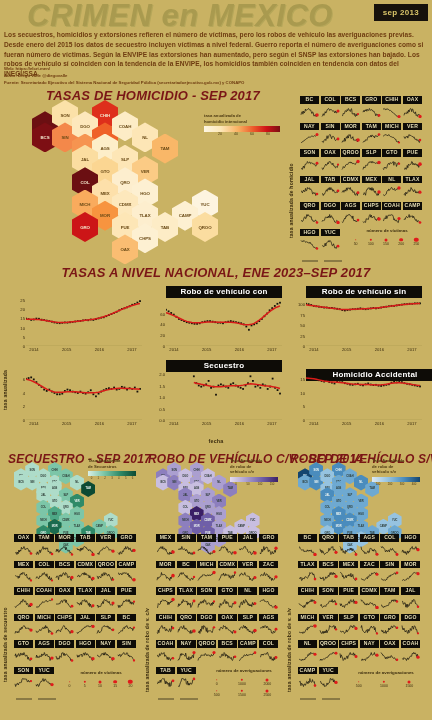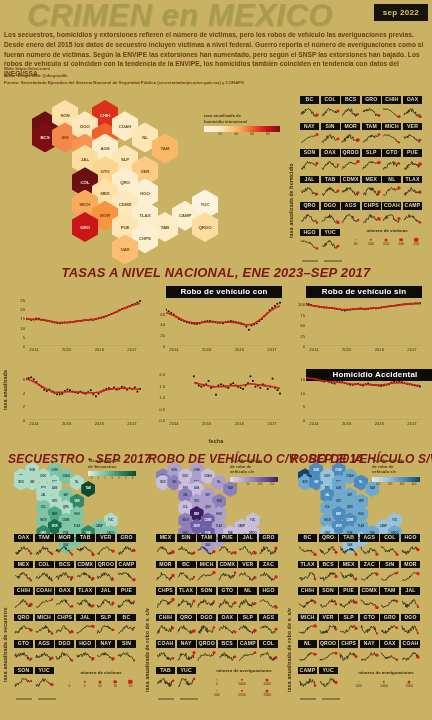--- a/index.html
+++ b/index.html
@@ -123,28 +123,29 @@
     position: absolute; font-size: 4.2px; color: #3b2c0e;
     transform: translateX(-50%);
   }
 </style>
 </head>
 <body>
 
 <div class="page">
 
   <div class="hdr-title">CRIMEN en MEXICO</div>
-  <div class="hdr-badge">sep 2022</div>
+  <div class="hdr-badge">sep 2013</div>
   <div class="hdr-body">Los secuestros, homicidios y extorsiones refieren el número de víctimas, pero los robos de vehículo las averiguaciones previas. Desde enero del 2015 los datos de secuestro incluyen víctimas a nivel federal. Guerro reporta el número de averiguaciones como si fueran número de víctimas. Según la ENVIPE las extorsiones han aumentado, pero según el SNSP las extorsiones han bajado. Los robos de vehículo sí coinciden con la tendencia de la ENVIPE, los homicidios también coinciden en tendencia con datos del INEGI/SSA</div>
   <div class="hdr-meta">
     <div>Web: https://elcri.men/</div>
     <div>Autor: Diego Valle @diegovalle</div>
     <div>Fuente: Secretariado Ejecutivo del Sistema Nacional de Seguridad Pública (secretariadoejecutivo.gob.mx) y CONAPO</div>
   </div>
 
+  <div class="sec-title" style="left:28px; top:88px; width:250px;">TASAS DE HOMICIDIO - SEP 2017</div>
 
   <div id="hexmap-homicidio" class="hexwrap" style="left:32px; top:100px; width:230px; height:150px;">
       <div class="hex dark" style="left: 0px; top: 11.2px; background: rgb(107, 15, 18);">BC</div>
       <div class="hex lite" style="left: 20px; top: 0px; background: rgb(251, 225, 168);">SON</div>
       <div class="hex dark" style="left: 60px; top: 0px; background: rgb(222, 47, 27);">CHIH</div>
       <div class="hex dark" style="left: 0px; top: 22.4px; background: rgb(125, 15, 20);">BCS</div>
       <div class="hex lite" style="left: 20px; top: 22.4px; background: rgb(244, 136, 74);">SIN</div>
       <div class="hex lite" style="left: 40px; top: 11.2px; background: rgb(253, 232, 188);">DGO</div>
       <div class="hex dark" style="left: 60px; top: 22.4px; background: rgb(239, 97, 40);">ZAC</div>
       <div class="hex lite" style="left: 80px; top: 11.2px; background: rgb(253, 236, 198);">COAH</div>
@@ -597,20 +598,21 @@
         <path d="M0.00,5.20L2.59,5.80L5.18,6.64L7.77,7.72L10.36,9.05L12.95,10.57L15.55,12.15L18.14,13.74L20.73,15.17L23.32,16.36L25.91,17.27L28.50,17.90L31.09,18.25L33.68,18.34L36.27,18.21L38.86,17.98L41.45,17.78L44.05,17.69L46.64,17.72L49.23,17.83L51.82,18.03L54.41,18.26L57.00,18.48L59.59,18.66L62.18,18.80L64.77,18.87L67.36,18.82L69.95,18.60L72.55,18.17L75.14,17.55L77.73,16.83L80.32,16.12L82.91,15.51L85.50,15.03L88.09,14.69L90.68,14.49L93.27,14.37L95.86,14.36L98.45,14.40L101.05,14.49L103.64,14.61L106.23,14.77L108.82,14.91L111.41,15.06L114.00,15.21" fill="none" stroke="#d81b18" stroke-width="1.5"></path>
       </svg>
       <div class="bc-axis-x" style="left: 14px; width: 116px; top: 61px;">
         <span style="left: 8px;">2014</span>
         <span style="left: 40.6667px;">2015</span>
         <span style="left: 73.3333px;">2016</span>
         <span style="left: 106px;">2017</span>
       </div>
     </div>
   <div class="bigchart" id="chart4" style="left:152px; top:360px; width:130px; height:72px;">
+      <div class="strip big" style="position: absolute; left: 14px; top: 0px; width: 116px;">Secuestro</div>
       <div class="bc-axis-y" style="height: 46px; top: 14px;">
         <span style="top: 46px;">0.0</span>
         <span style="top: 34.5px;">0.5</span>
         <span style="top: 23px;">1.0</span>
         <span style="top: 11.5px;">1.5</span>
         <span style="top: 0px;">2.0</span>
       </div>
       <svg width="116" height="46" style="position: absolute; left: 14px; top: 14px;">
         <line x1="0" x2="116" y1="46" y2="46" stroke="#9a8845" stroke-width="0.4"></line>
         <rect x="26.94" y="1.4000000000000044" width="1.8" height="1.8" fill="#15120b"></rect>

